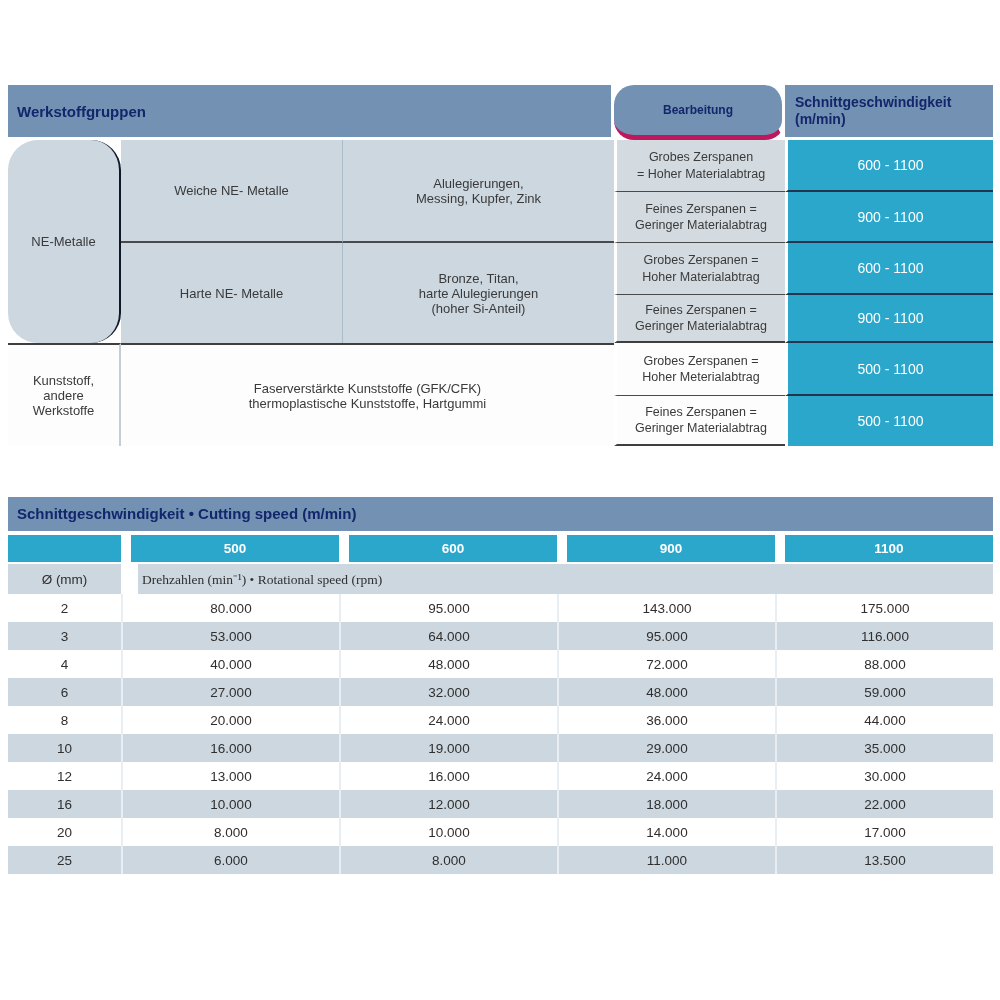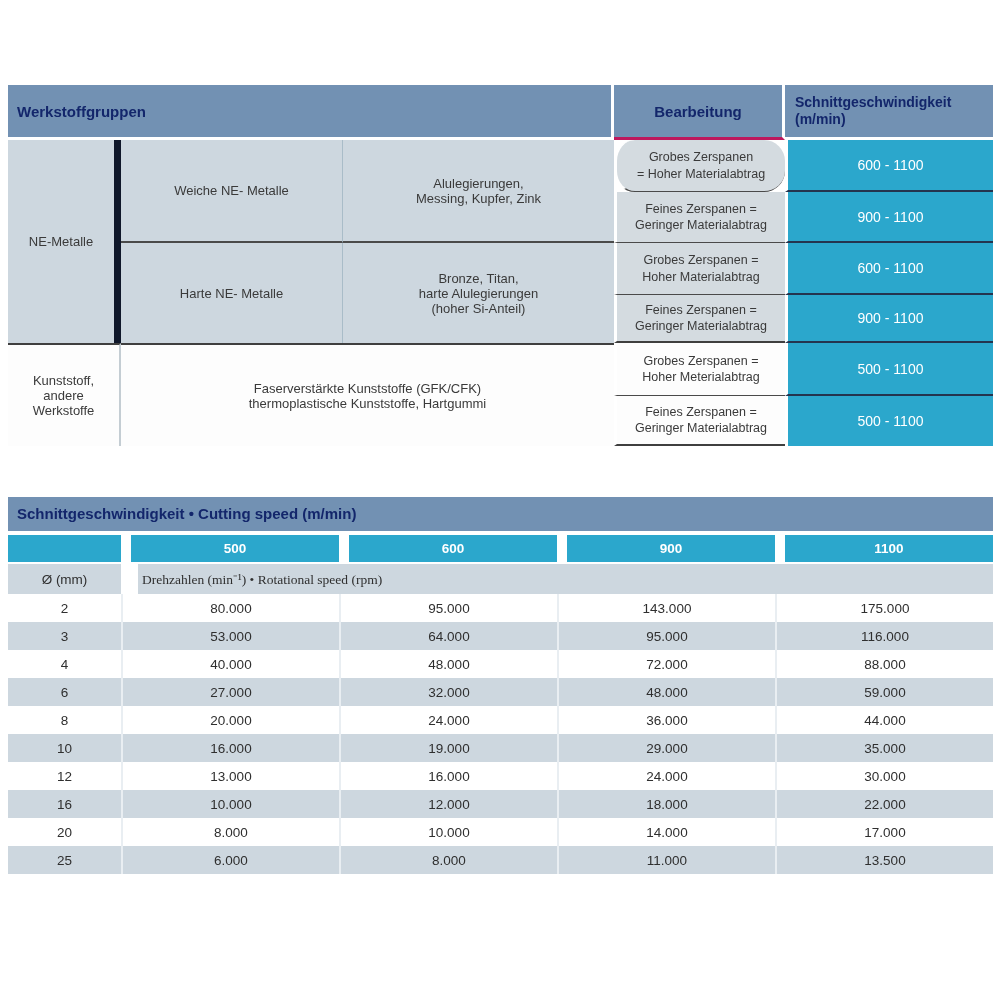--- a/index.html
+++ b/index.html
@@ -10,36 +10,36 @@
   .cl{display:flex;align-items:center;box-sizing:border-box;}
 
   
   .mt{position:absolute;left:8px;top:85px;width:985px;
       display:grid;
       grid-template-columns:113px 222px 271px 171px 208px;
       grid-template-rows:55px 52px 51px 52px 48px 53px 50px;}
   .hd{background:#7291b3;color:#13266b;font-weight:bold;}
   .hd-left{grid-column:1/4;grid-row:1;font-size:15px;padding-left:9px;
            border-right:3px solid #fff;border-bottom:3px solid #fff;}
-  .hd-mid{grid-column:4;grid-row:1;font-size:15px;
-          border-right:3px solid #fff;border-bottom:3px solid #be185d;}
+  .hd-mid{grid-column:4;grid-row:1;font-size:12px;
+          border-right:3px solid #fff;border-bottom:5px solid #be185d;border-radius:20px;}
   .hd-right{grid-column:5;grid-row:1;font-size:14px;padding:0 6px 0 10px;
             border-bottom:3px solid #fff;line-height:1.25;}
   .bodytx{font-size:13px;color:#3a3a3a;}
-  .ne-group{grid-column:1;grid-row:2/6;background:#cdd7df;border-right:7px solid #0f172a;}
+  .ne-group{grid-column:1;grid-row:2/6;background:#cdd7df;border-right:2px solid #0f172a;border-radius:30px;}
   .sub-weich{grid-column:2;grid-row:2/4;background:#cdd7df;border-right:1px solid #a9bcc8;border-bottom:2px solid #4a4a4a;}
   .mat-weich{grid-column:3;grid-row:2/4;background:#cdd7df;border-bottom:2px solid #4a4a4a;}
   .sub-hart{grid-column:2;grid-row:4/6;background:#cdd7df;border-right:1px solid #a9bcc8;}
   .mat-hart{grid-column:3;grid-row:4/6;background:#cdd7df;}
   .ku-group{grid-column:1;grid-row:6/8;background:#fdfdfd;border-top:2px solid #3f3f3f;border-right:2px solid #c4cdd3;}
   .ku-mat{grid-column:2/4;grid-row:6/8;background:#fdfdfd;border-top:2px solid #3f3f3f;}
   .bearb{grid-column:4;border-left:3px solid #fff;font-size:12.5px;color:#3a3a3a;line-height:1.3;}
   .bearb.ne{background:#d4dbe0;}
   .bearb.ku{background:#fdfdfd;}
-  .bearb.r2{grid-row:2;border-bottom:1px solid #4a4a4a;border-radius:21px;}
+  .bearb.r2{grid-row:2;border-bottom:1px solid #4a4a4a;}
   .bearb.r3{grid-row:3;border-bottom:1px solid #4a4a4a;}
   .bearb.r4{grid-row:4;border-bottom:1px solid #4a4a4a;}
   .bearb.r5{grid-row:5;border-bottom:2px solid #3f3f3f;}
   .bearb.r6{grid-row:6;border-bottom:1px solid #4a4a4a;}
   .bearb.r7{grid-row:7;border-bottom:2px solid #3f3f3f;}
   .val{grid-column:5;border-left:3px solid #fff;background:#2ba7cc;color:#ffffff;
        font-weight:normal;font-size:14px;text-align:right;}
   .val.r2{grid-row:2;border-bottom:2px solid #24344e;}
   .val.r3{grid-row:3;border-bottom:2px solid #24344e;}
   .val.r4{grid-row:4;border-bottom:2px solid #24344e;}

